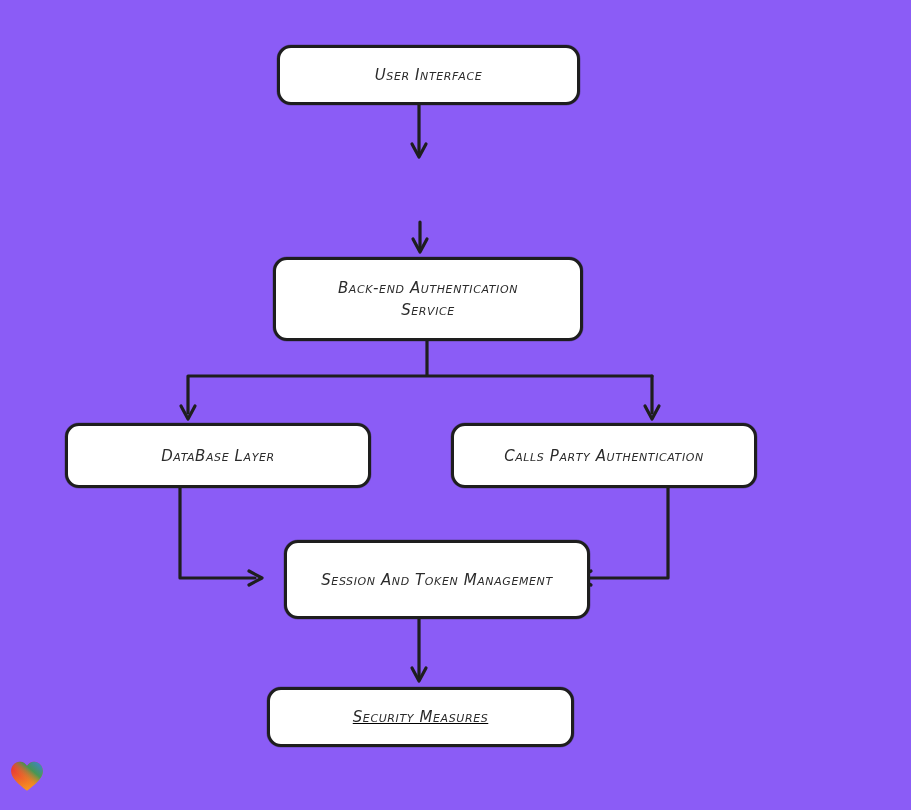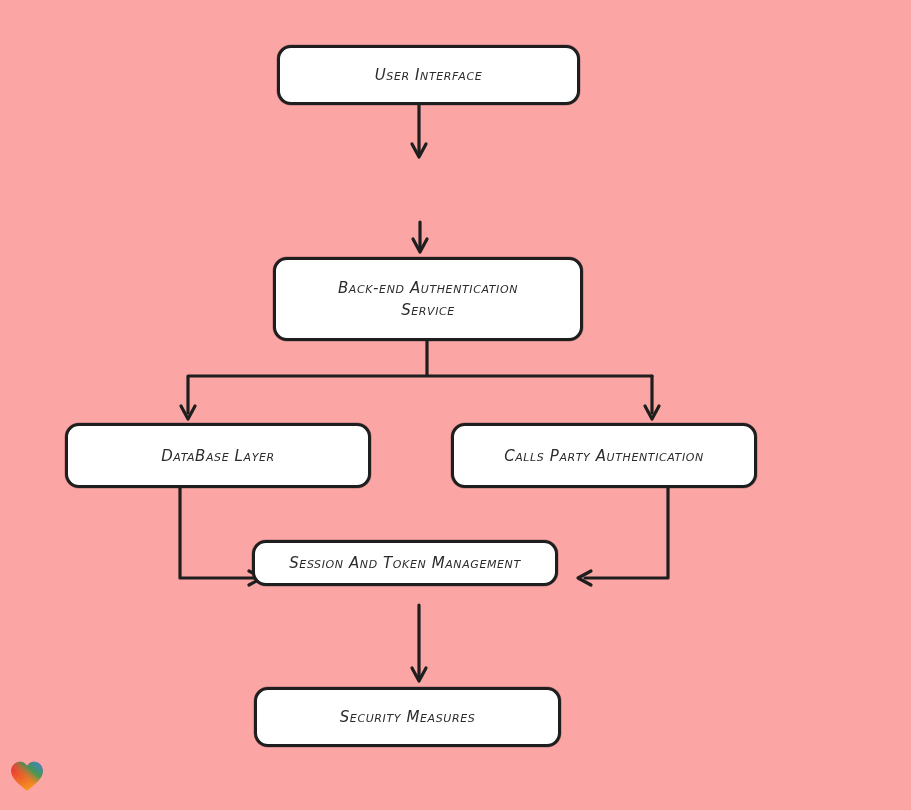--- a/index.html
+++ b/index.html
@@ -8,21 +8,21 @@
     background: #ffffff;
     width: 911px;
     height: 810px;
     overflow: hidden;
     font-family: "DejaVu Sans", sans-serif;
   }
   .canvas {
     position: relative;
     width: 911px;
     height: 810px;
-    background: #fca5a5;
+    background: #8b5cf6;
   }
   .connectors {
     position: absolute;
     left: 0;
     top: 0;
     width: 911px;
     height: 810px;
     pointer-events: none;
   }
   .node {
@@ -49,22 +49,22 @@
   .node.wrap2 .label {
     white-space: normal;
     max-width: 235px;
   }
   
   .n1 { left: 277px; top:  45px; width: 303px; height: 60px; }
   .n2 { left: 276px; top: 160px; width: 305px; height: 62px; }
   .n3 { left: 273px; top: 257px; width: 310px; height: 84px; }
   .n4 { left:  65px; top: 423px; width: 306px; height: 65px; }
   .n5 { left: 451px; top: 423px; width: 306px; height: 65px; }
-  .n6 { left: 252px; top: 540px; width: 306px; height: 46px; }
-  .n7 { left: 254px; top: 687px; width: 307px; height: 60px; }
+  .n6 { left: 284px; top: 540px; width: 306px; height: 79px; }
+  .n7 { left: 267px; top: 687px; width: 307px; height: 60px; text-decoration: underline; }
   .logo {
     position: absolute;
     left: 10px;
     top: 760px;
     width: 34px;
     height: 33px;
     cursor: pointer;
   }
   .logo svg { width: 100%; height: 100%; display: block; filter: blur(0.4px); }
 </style>

